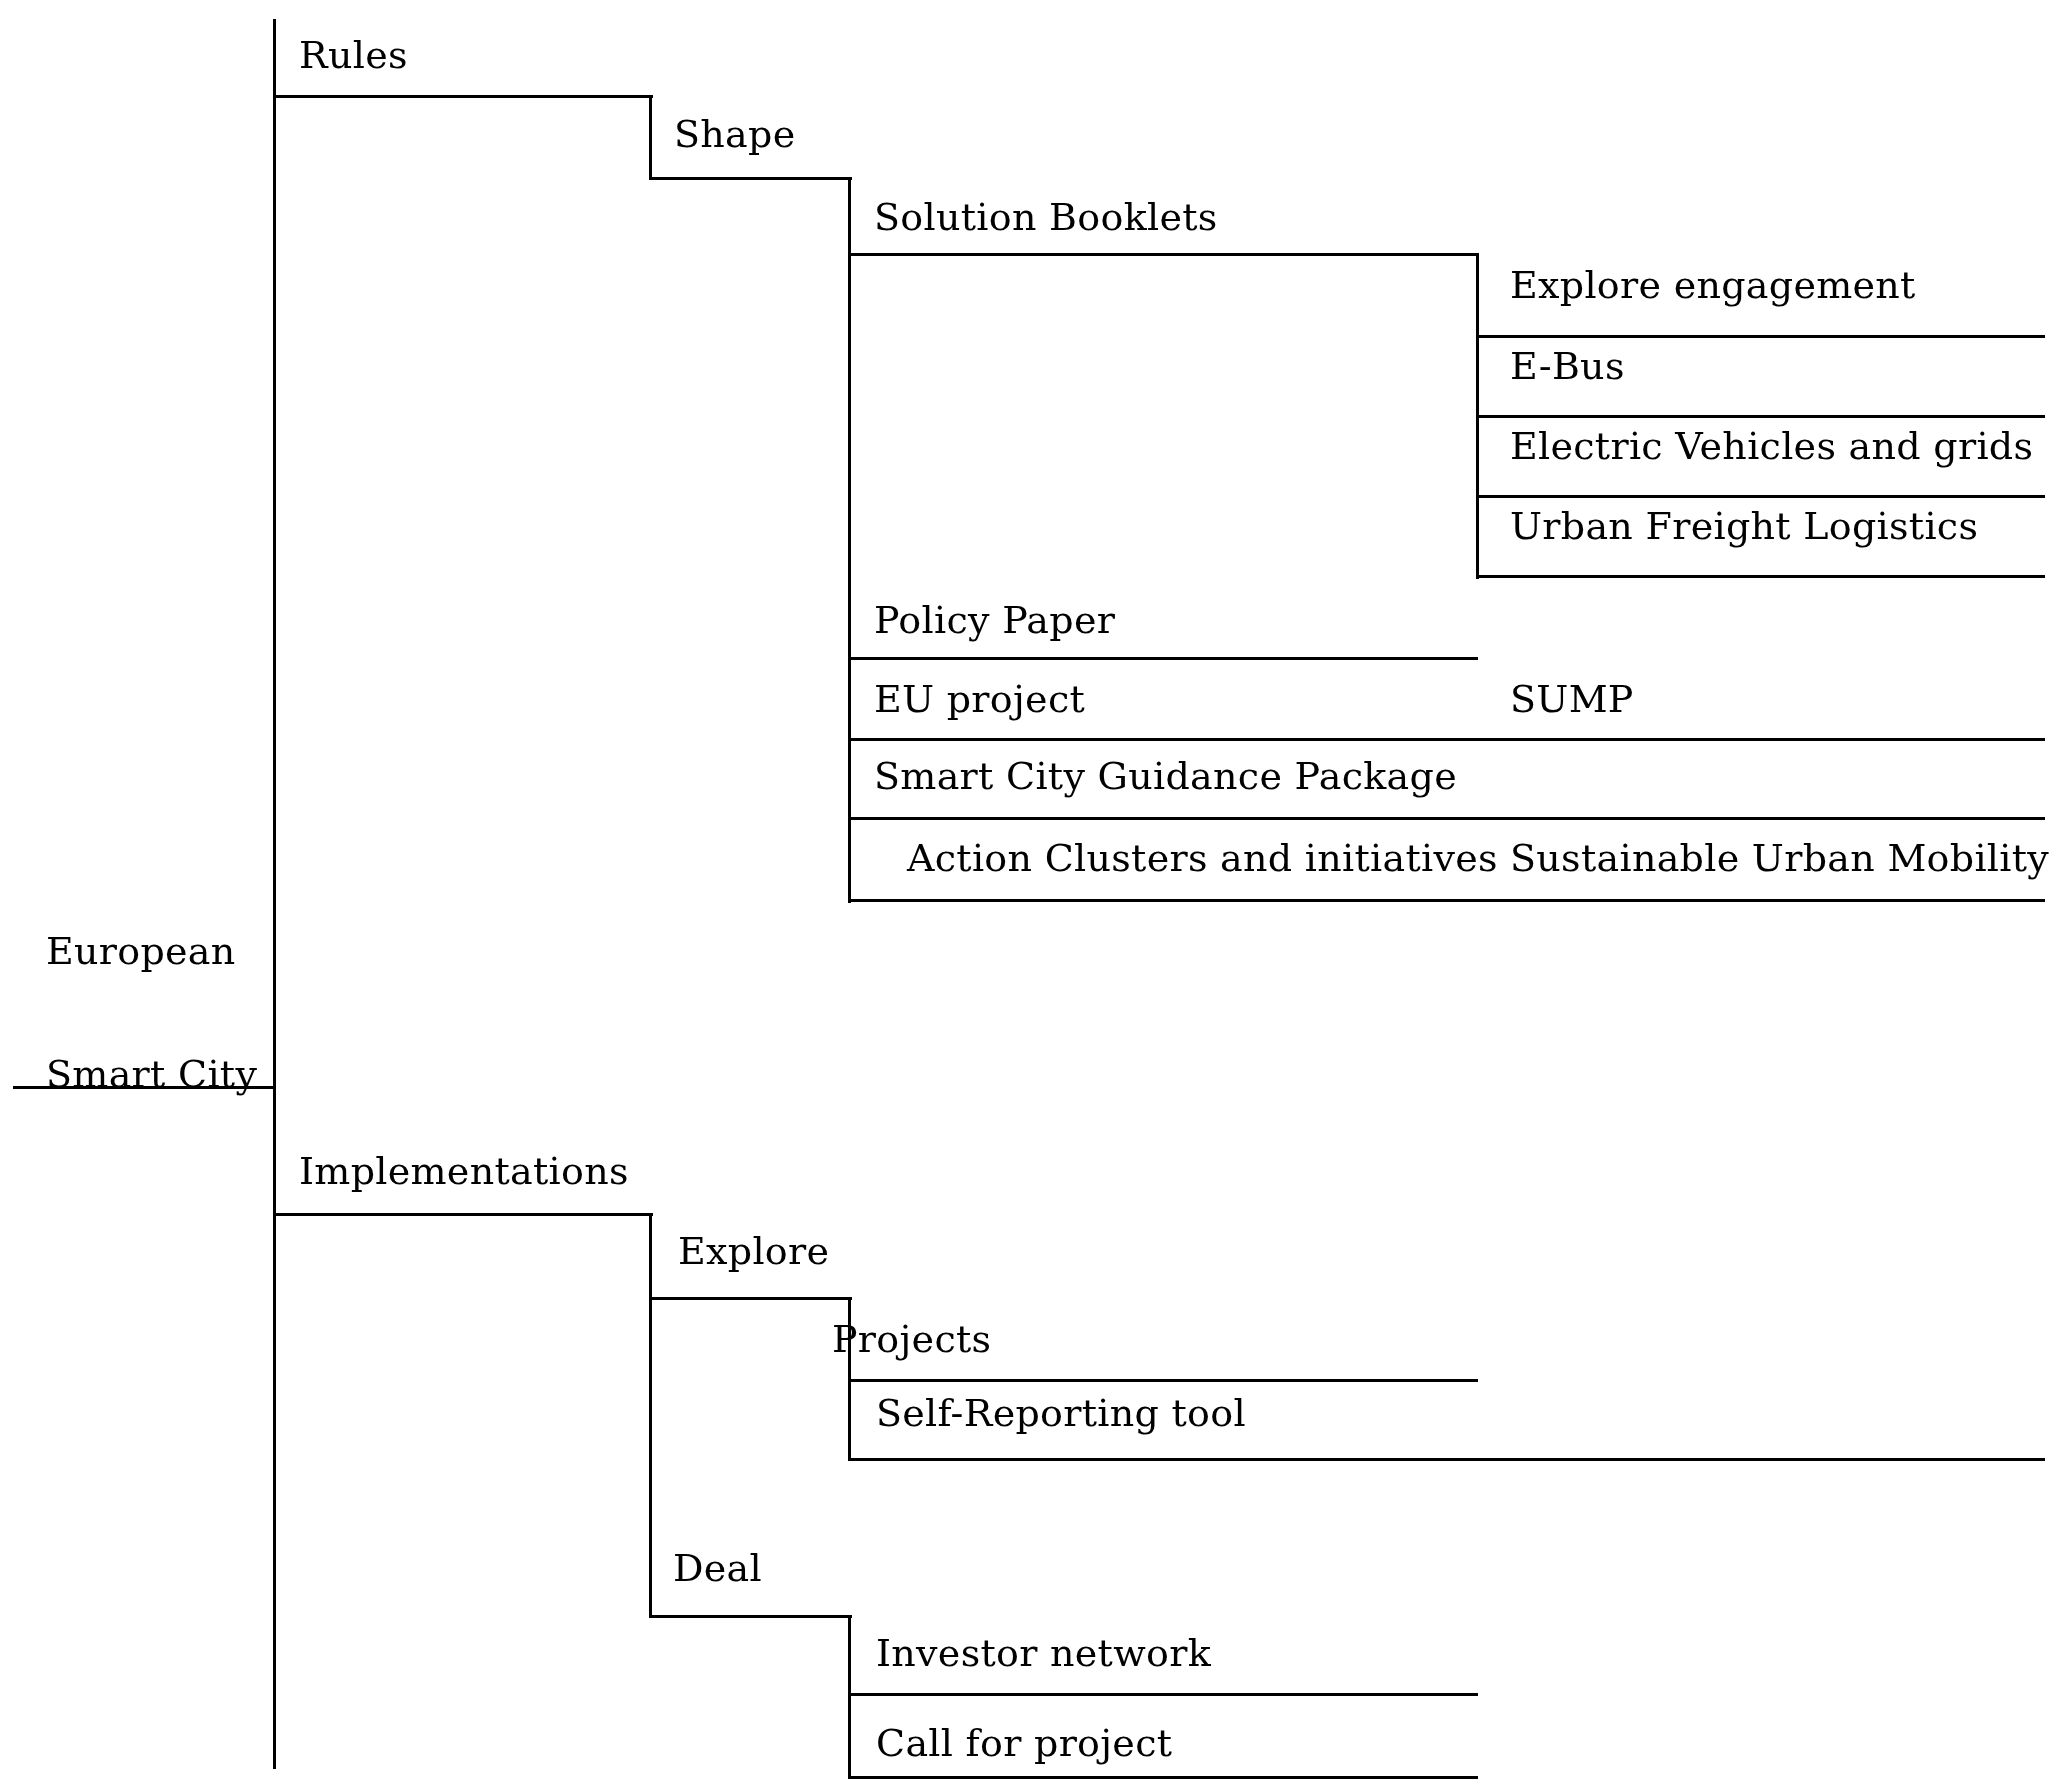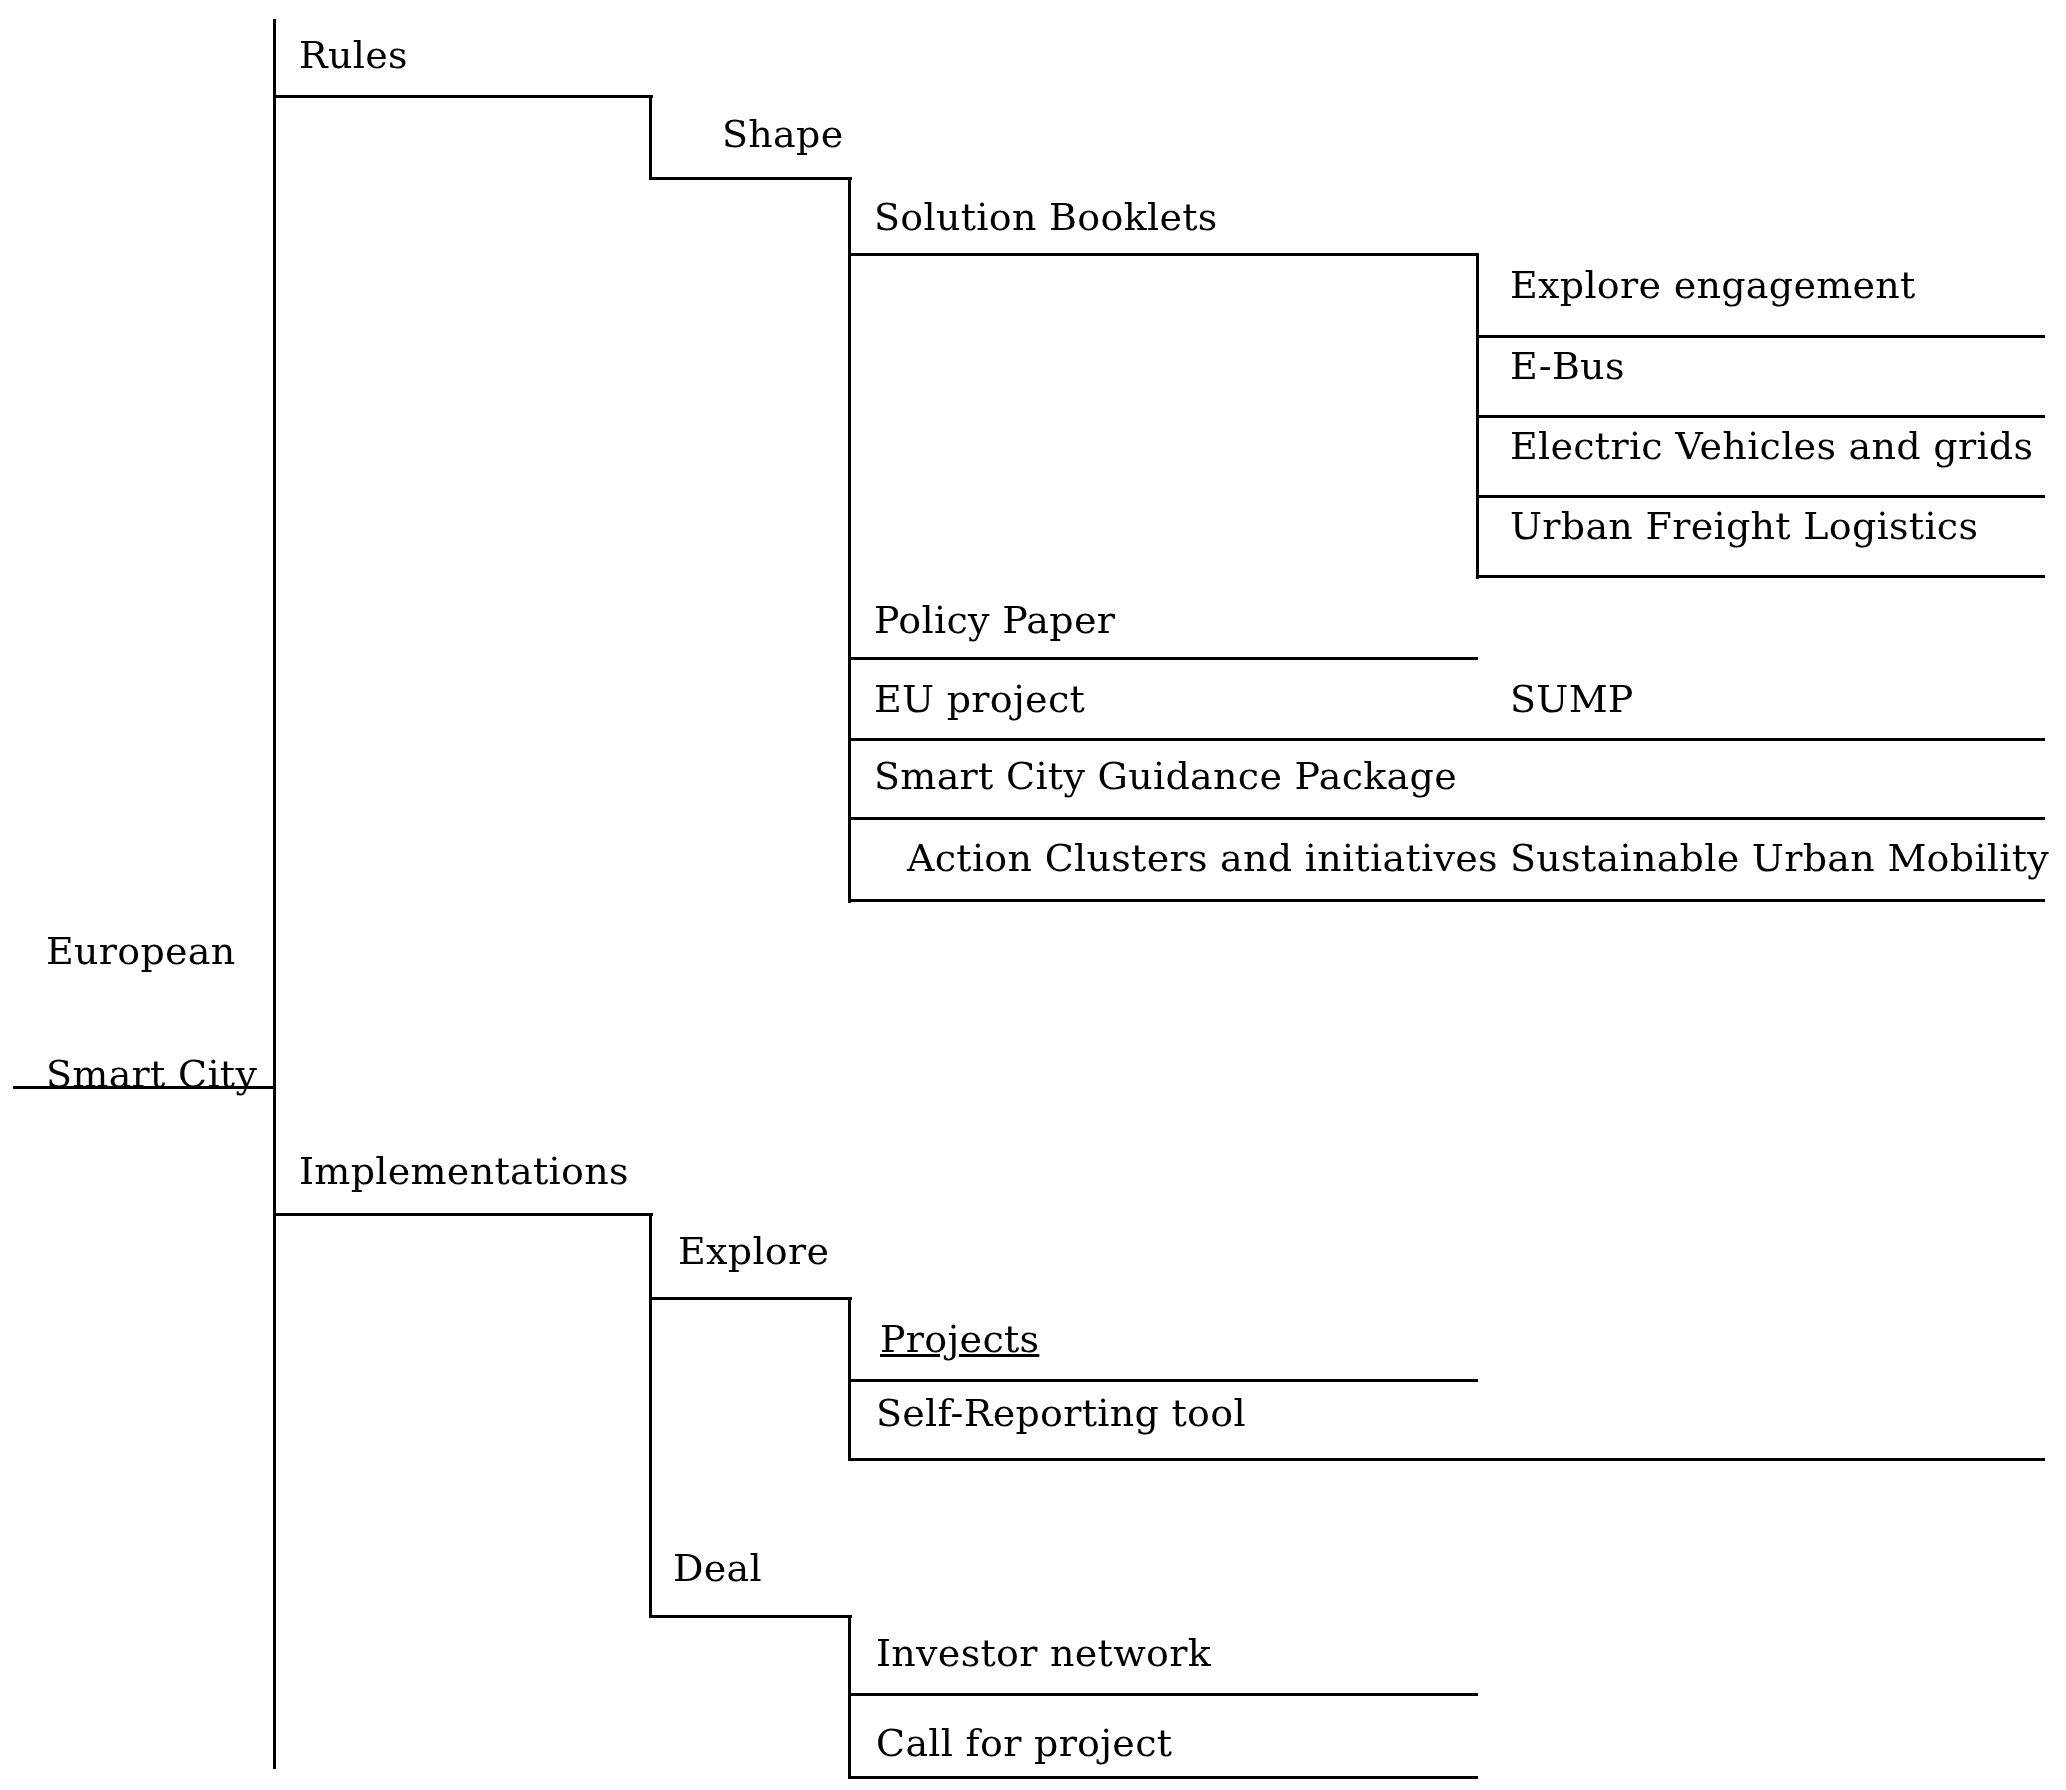--- a/index.html
+++ b/index.html
@@ -57,37 +57,37 @@
 
   <div class="ln" style="left:649px; top:1615px; width:203px; height:3.4px;"></div>
   <div class="ln" style="left:848px; top:1615px; width:3.4px; height:164px;"></div>
   <div class="ln" style="left:848px; top:1693px; width:630px; height:3.4px;"></div>
   <div class="ln" style="left:848px; top:1776px; width:630px; height:3.4px;"></div>
 
   <div class="lbl" style="left:46px; top:930px;">European</div>
   <div class="lbl" style="left:46px; top:1025px;margin-top:28px;">Smart City</div>
 
   <div class="lbl" style="left:299px; top:34px;">Rules</div>
-  <div class="lbl" style="left:674px; top:113px;margin-left:48px;">Shape</div>
+  <div class="lbl" style="left:674px; top:113px;">Shape</div>
   <div class="lbl" style="left:874px; top:196px;">Solution Booklets</div>
 
   <div class="lbl" style="left:1510px; top:264px;">Explore engagement</div>
   <div class="lbl" style="left:1510px; top:345px;">E-Bus</div>
   <div class="lbl" style="left:1510px; top:425px;">Electric Vehicles and grids</div>
   <div class="lbl" style="left:1510px; top:505px;">Urban Freight Logistics</div>
 
   <div class="lbl" style="left:874px; top:599px;">Policy Paper</div>
   <div class="lbl" style="left:874px; top:678px;">EU project</div>
   <div class="lbl" style="left:1510px; top:678px;">SUMP</div>
   <div class="lbl" style="left:874px; top:755px;">Smart City Guidance Package</div>
   <div class="lbl" style="left:874px; top:837px;margin-left:33px;">Action Clusters and initiatives</div>
   <div class="lbl" style="left:1510px; top:837px;">Sustainable Urban Mobility</div>
 
   <div class="lbl" style="left:299px; top:1150px;">Implementations</div>
   <div class="lbl" style="left:678px; top:1230px;">Explore</div>
-  <div class="lbl" style="left:880px; top:1318px;text-decoration:underline;">Projects</div>
+  <div class="lbl" style="left:832px; top:1318px;">Projects</div>
   <div class="lbl" style="left:876px; top:1392px;">Self-Reporting tool</div>
   <div class="lbl" style="left:673px; top:1547px;">Deal</div>
   <div class="lbl" style="left:876px; top:1632px;">Investor network</div>
   <div class="lbl" style="left:876px; top:1714px;margin-top:8px;">Call for project</div>
 
 </div>
 
 
 </body></html>

